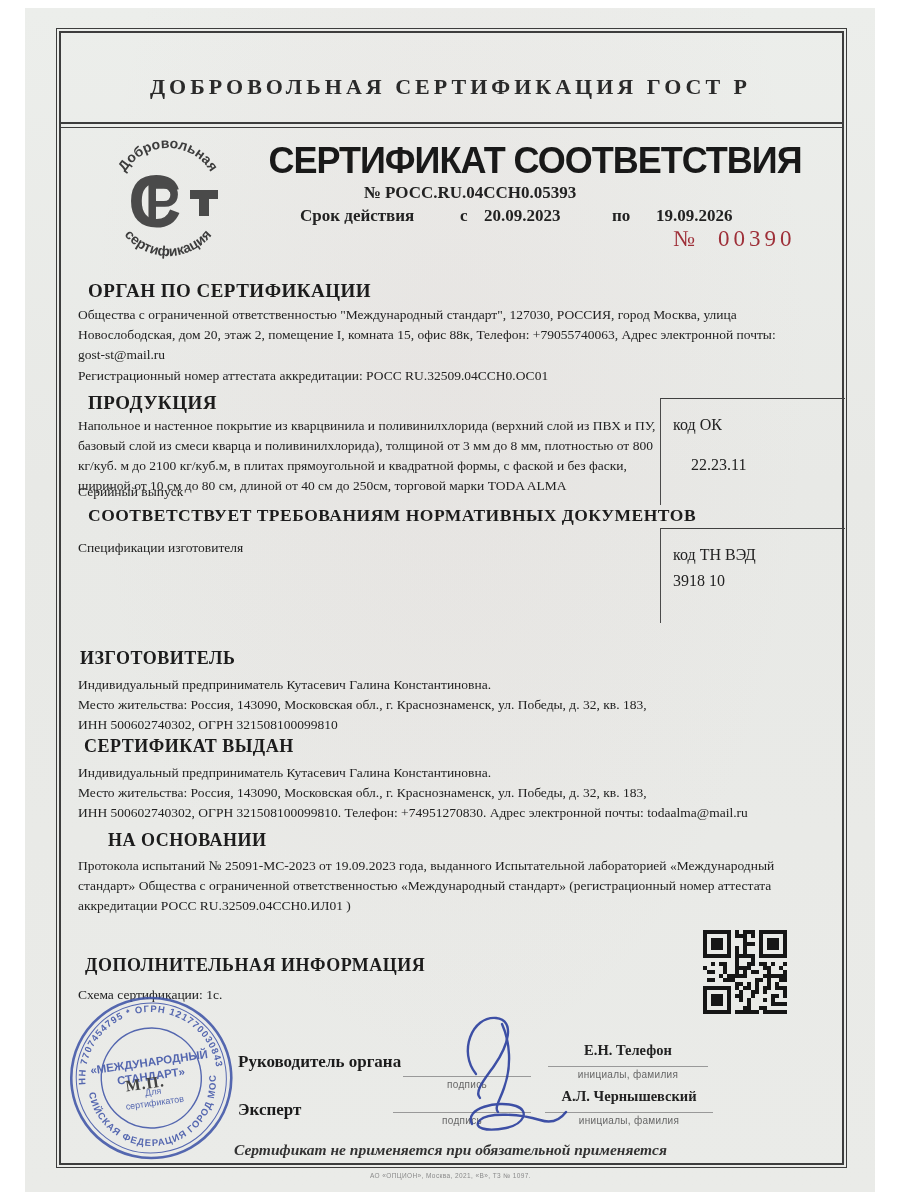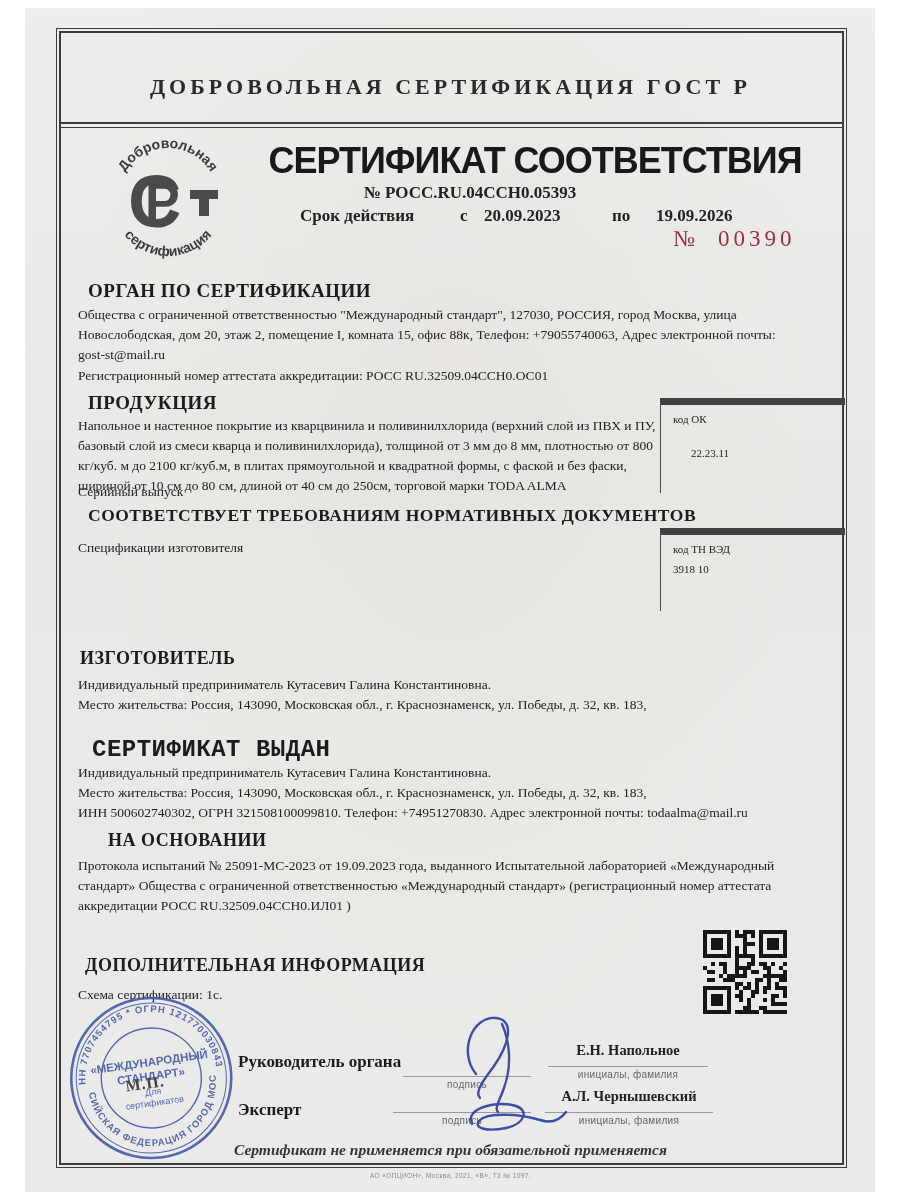--- a/index.html
+++ b/index.html
@@ -37,22 +37,22 @@
   }
   .cert-number{
     left:250px;top:183px;width:440px;text-align:center;
     font-weight:bold;font-size:17px;color:#222;
   }
   .validity{font-weight:bold;font-size:17px;color:#222;}
   .serial-red{color:#9e2f38;font-size:23px;}
   .sec-heading{font-weight:bold;font-size:19px;color:#1c1c1c;letter-spacing:0.5px;}
   .body-text{font-size:13.5px;line-height:1.48;color:#222;}
   .code-box{
-    border-top:7px solid #404040;border-left:1px solid #4a4a4a;
-    padding:8px 12px;font-size:11px;color:#222;
+    border-top:1px solid #404040;border-left:1px solid #4a4a4a;
+    padding:17px 12px;font-size:16px;color:#222;
   }
   .code-box .code-val{margin-top:22px;margin-left:18px;font-family:Liberation Serif, serif;}
   .sig-label{font-weight:bold;font-size:17px;color:#1c1c1c;}
   .sig-line{border-bottom:1px solid #999;}
   .sig-caption{
     font-family:"Liberation Sans", sans-serif;font-size:10px;color:#666;
     text-align:center;letter-spacing:0.3px;
   }
   .sig-name{font-weight:bold;font-size:14.5px;text-align:center;color:#222;}
   .italic-note{
@@ -120,23 +120,24 @@
 <div class="abs body-text" style="left:78px;top:538px;">Спецификации изготовителя</div>
 <div class="abs code-box" style="left:660px;top:528px;width:160px;height:60px;">
   <div>код ТН ВЭД</div>
   <div style="margin-top:8px;">3918 10</div>
 </div>
 
 <div class="abs sec-heading" style="left:80px;top:648px;font-size:18px;">ИЗГОТОВИТЕЛЬ</div>
 <div class="abs body-text" style="left:78px;top:675px;width:740px;">
   <div>Индивидуальный предприниматель Кутасевич Галина Константиновна.</div>
   <div>Место жительства: Россия, 143090, Московская обл., г. Краснознаменск, ул. Победы, д. 32, кв. 183,</div>
-</div>
-
-<div class="abs sec-heading" style="left:92px;top:736px;font-size:24px;font-family:Liberation Mono, monospace;">СЕРТИФИКАТ ВЫДАН</div>
+  <div>ИНН 500602740302, ОГРН 321508100099810</div>
+</div>
+
+<div class="abs sec-heading" style="left:84px;top:736px;font-size:18px;">СЕРТИФИКАТ ВЫДАН</div>
 <div class="abs body-text" style="left:78px;top:763px;width:745px;">
   <div>Индивидуальный предприниматель Кутасевич Галина Константиновна.</div>
   <div>Место жительства: Россия, 143090, Московская обл., г. Краснознаменск, ул. Победы, д. 32, кв. 183,</div>
   <div>ИНН 500602740302, ОГРН 321508100099810. Телефон: +74951270830. Адрес электронной почты: todaalma@mail.ru</div>
 </div>
 
 <div class="abs sec-heading" style="left:80px;top:830px;font-size:18px;margin-left:28px;">НА ОСНОВАНИИ</div>
 <div class="abs body-text" style="left:78px;top:856px;width:742px;">Протокола испытаний № 25091-МС-2023 от 19.09.2023 года, выданного Испытательной лабораторией «Международный стандарт» Общества с ограниченной ответственностью «Международный стандарт»   (регистрационный номер аттестата аккредитации РОСС RU.32509.04ССН0.ИЛ01 )</div>
 
 <div class="abs sec-heading" style="left:85px;top:955px;font-size:18px;">ДОПОЛНИТЕЛЬНАЯ ИНФОРМАЦИЯ</div>
@@ -297,21 +298,21 @@
     <text x="91" y="90" text-anchor="middle" font-family="Liberation Sans, sans-serif" font-size="11.5" font-weight="bold" fill="#4055a8">СТАНДАРТ»</text>
     <text x="91" y="105" text-anchor="middle" font-family="Liberation Sans, sans-serif" font-size="9" fill="#4055a8">Для</text>
     <text x="91" y="116" text-anchor="middle" font-family="Liberation Sans, sans-serif" font-size="9" fill="#4055a8">сертификатов</text>
     <text x="84" y="98" text-anchor="middle" font-family="Liberation Serif, serif" font-size="16" font-weight="bold" fill="#2c2c2c" letter-spacing="1">М.П.</text>
   </svg>
 </div>
 
 <div class="abs sig-label" style="left:238px;top:1052px;">Руководитель органа</div>
 <div class="abs sig-line" style="left:403px;top:1062px;width:128px;height:14px;"></div>
 <div class="abs sig-caption" style="left:403px;top:1079px;width:128px;">подпись</div>
-<div class="abs sig-name" style="left:548px;top:1042px;width:160px;">Е.Н. Напольное</div>
+<div class="abs sig-name" style="left:548px;top:1042px;width:160px;">Е.Н. Телефон</div>
 <div class="abs sig-line" style="left:548px;top:1052px;width:160px;height:14px;"></div>
 <div class="abs sig-caption" style="left:548px;top:1069px;width:160px;">инициалы, фамилия</div>
 
 <div class="abs sig-label" style="left:238px;top:1100px;">Эксперт</div>
 <div class="abs sig-line" style="left:393px;top:1098px;width:138px;height:14px;"></div>
 <div class="abs sig-caption" style="left:393px;top:1115px;width:138px;">подпись</div>
 <div class="abs sig-name" style="left:545px;top:1088px;width:168px;">А.Л. Чернышевский</div>
 <div class="abs sig-line" style="left:545px;top:1098px;width:168px;height:14px;"></div>
 <div class="abs sig-caption" style="left:545px;top:1115px;width:168px;">инициалы, фамилия</div>
 

